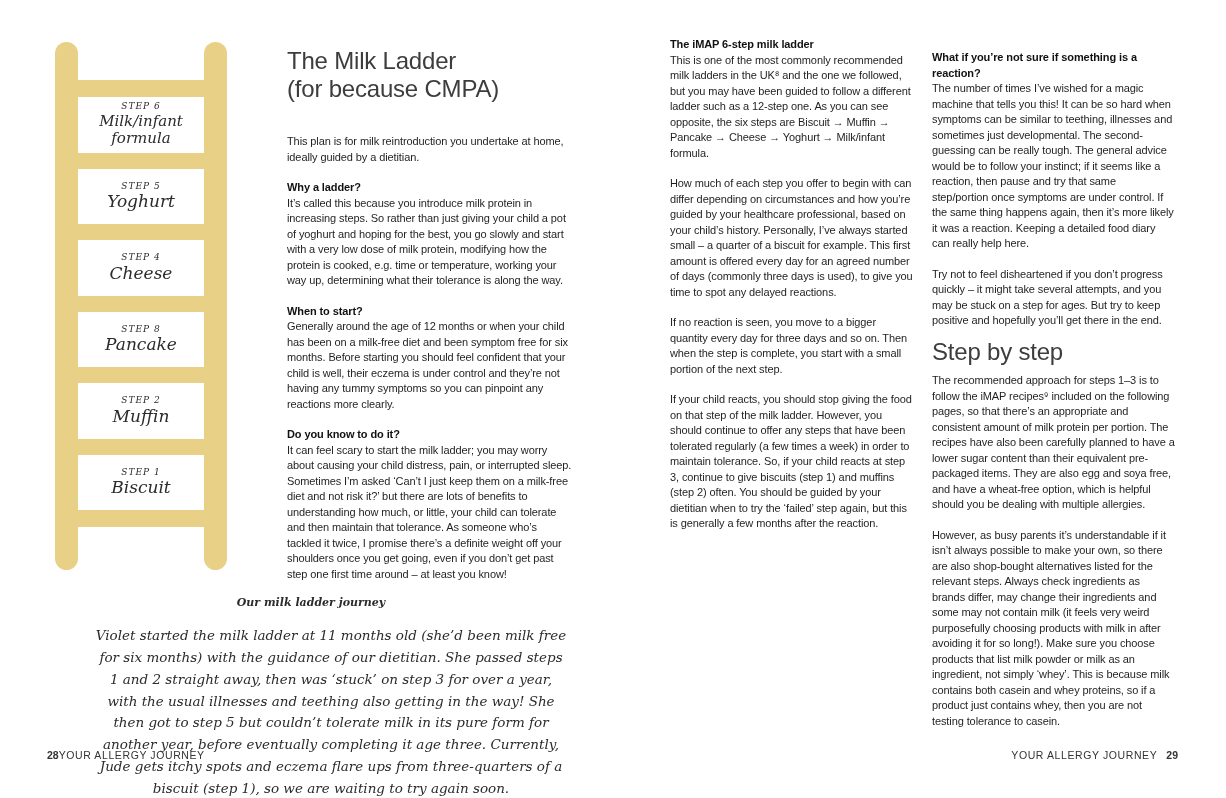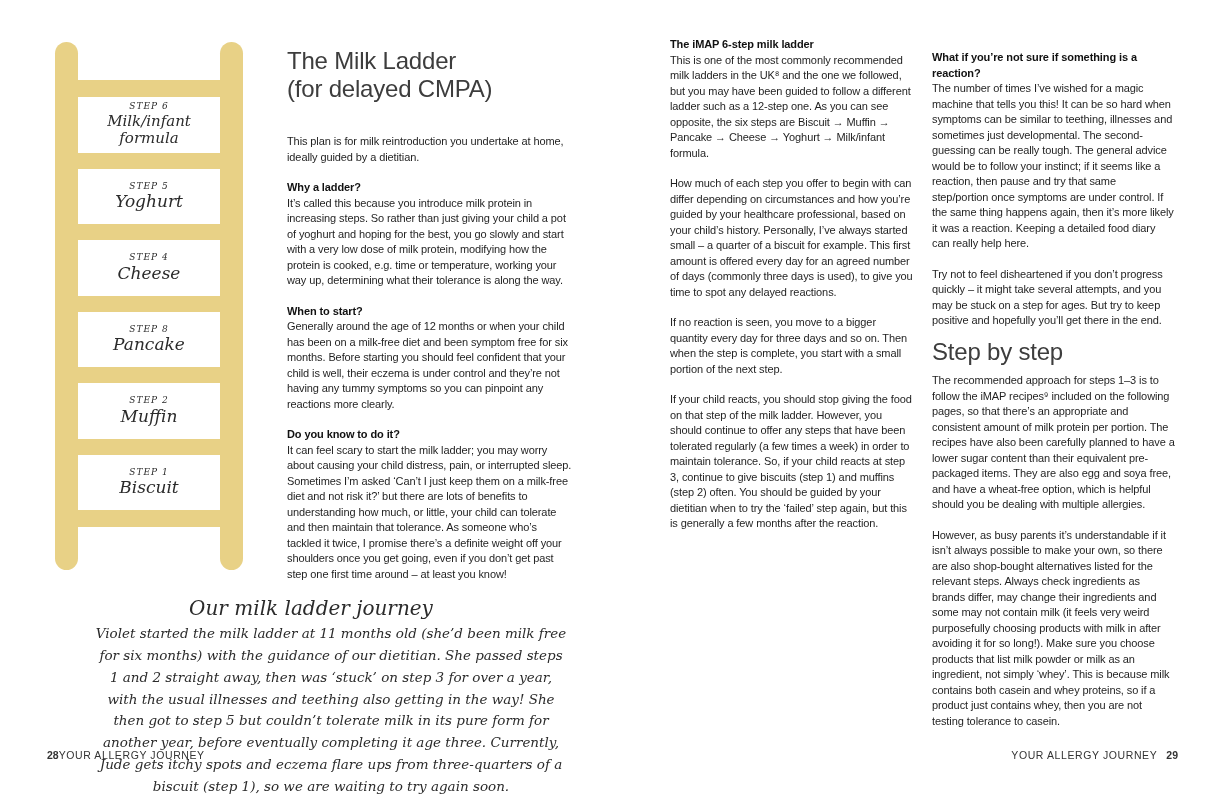--- a/index.html
+++ b/index.html
@@ -9,21 +9,21 @@
   }
   *{box-sizing:border-box;margin:0;padding:0;}
   html,body{background:#ffffff;}
   body{
     width:1226px;height:798px;position:relative;overflow:hidden;
     font-family:"Liberation Sans",sans-serif;color:var(--ink);
   }
   .spread{position:absolute;inset:0;background:#fff;}
 
   
-  .ladder{position:absolute;left:55px;top:42px;width:188px;height:528px;padding-left:48px;}
+  .ladder{position:absolute;left:55px;top:42px;width:172px;height:528px;padding-left:48px;}
   .rail{position:absolute;top:0;width:23px;height:100%;background:var(--yellow);border-radius:12px;}
   .rail-left{left:0;}
   .rail-right{right:0;}
   .ladder-mid{
     position:absolute;left:10px;right:10px;top:38px;bottom:43px;
     background:var(--yellow);
     display:flex;flex-direction:column;gap:16px;padding:17px 13px;
   }
   .ladder-cell{
     flex:1;background:#ffffff;
@@ -54,21 +54,21 @@
   .col-r1 h3,.col-r2 h3{margin-bottom:0;}
   .step-by-step{
     font-size:24px;font-weight:normal;color:var(--head-gray);
     letter-spacing:-0.2px;margin:10px 0 14px;
   }
 
   
   .journey{
     position:absolute;left:55px;top:596px;width:512px;text-align:center;
   }
-  .journey-title{font-size:20px;font-weight:normal;margin-bottom:3px;}
+  .journey-title{font-size:11px;font-weight:bold;margin-bottom:16px;}
   .journey-body{font-size:13.5px;line-height:1.62;margin-left:40px;}
 
   
   .footer{position:absolute;top:749px;font-size:10.5px;color:#333;letter-spacing:0.6px;}
   .footer .num{font-weight:bold;letter-spacing:0;}
   .footer-left{left:47px;}
   .footer-left .num{margin-right:0;}
   .footer-right{right:48px;}
   .footer-right .num{margin-left:9px;}
 </style>
@@ -104,21 +104,21 @@
       <div class="ladder-cell">
         <span class="hand step-tag">STEP 1</span>
         <span class="hand step-name">Biscuit</span>
       </div>
     </div>
   </div>
 
   <div class="col-left body-text">
     <h1 class="page-title">
       <span>The Milk Ladder</span>
-      <span>(for delayed CMPA)</span>
+      <span>(for because CMPA)</span>
     </h1>
     <p>This plan is for milk reintroduction you undertake at home, ideally guided by a dietitian.</p>
 
     <div class="section">
       <h3 class="sub">Why a ladder?</h3>
       <p>It’s called this because you introduce milk protein in increasing steps. So rather than just giving your child a pot of yoghurt and hoping for the best, you go slowly and start with a very low dose of milk protein, modifying how the protein is cooked, e.g. time or temperature, working your way up, determining what their tolerance is along the way.</p>
     </div>
 
     <div class="section">
       <h3 class="sub">When to start?</h3>

